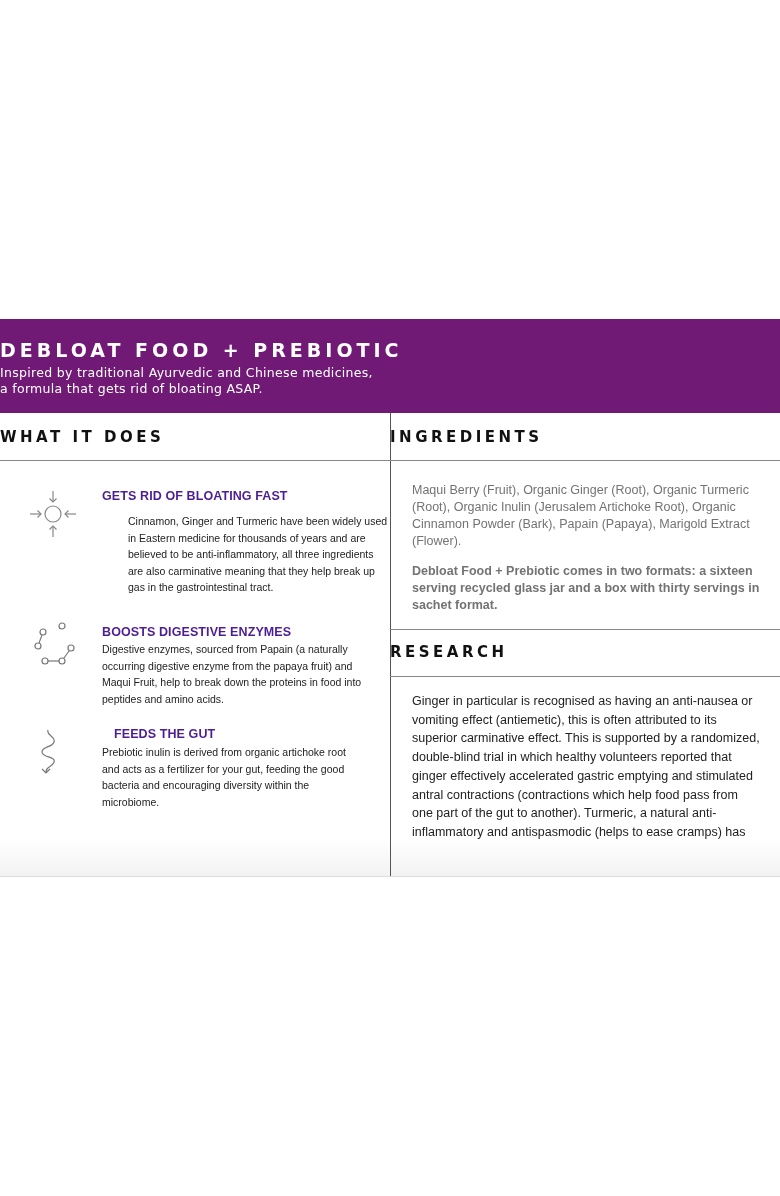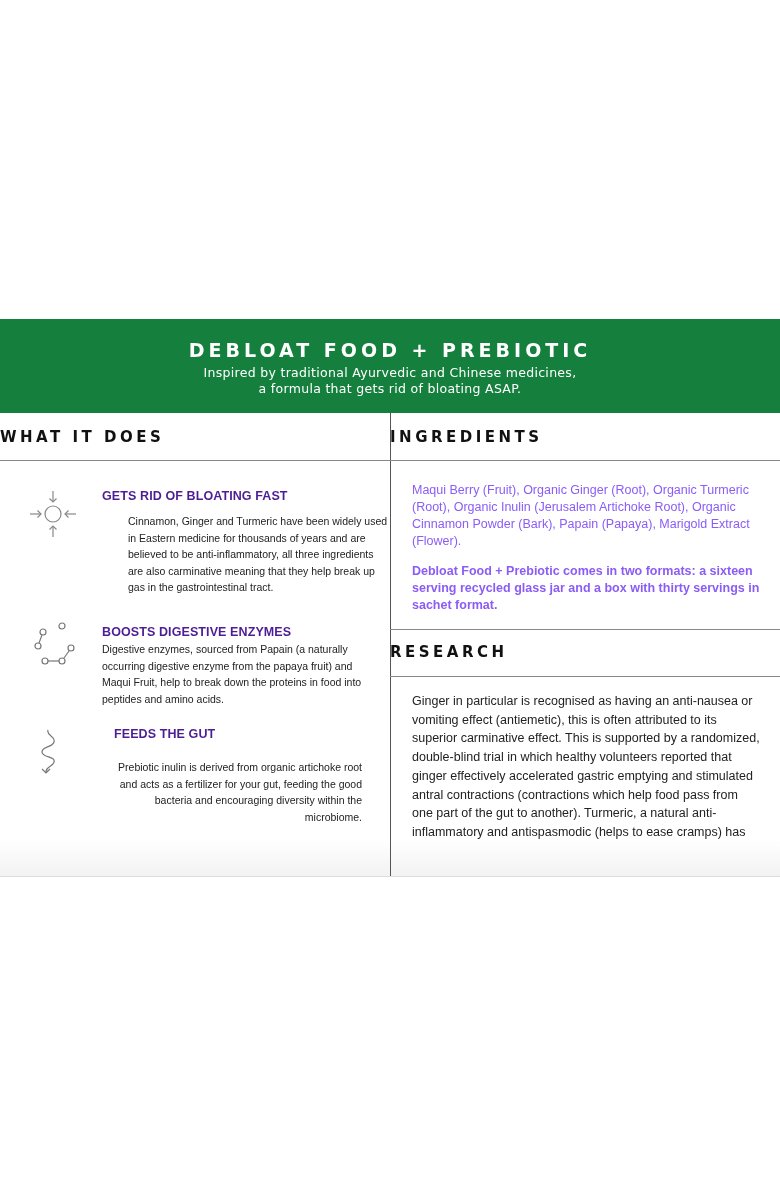--- a/index.html
+++ b/index.html
@@ -1,35 +1,35 @@
 <!DOCTYPE html>
 <html><head>
   <meta charset="utf-8">
   <style>
     * { box-sizing: border-box; margin: 0; padding: 0; }
     html, body { width: 780px; height: 1196px; background: #ffffff; overflow: hidden; }
     body { font-family: "Liberation Sans", sans-serif; color: #1a1a1a; position: relative; }
 
     .panel { position: absolute; left: 0; top: 319px; width: 780px; height: 558px; background: #fff; }
 
-    .hero { position: absolute; left: 0; top: 0; width: 780px; height: 94px; background: #15803d; color: #fff; text-align: center; }
+    .hero { position: absolute; left: 0; top: 0; width: 780px; height: 94px; background: #701a75; color: #fff; text-align: left; }
     .hero-title { position: absolute; left: 0; right: 0; top: 20px; font-family: "DejaVu Sans", sans-serif; font-weight: bold; font-size: 19px; letter-spacing: 4px; }
     .hero-sub { position: absolute; left: 0; right: 0; top: 46px; font-family: "DejaVu Sans", sans-serif; font-size: 12.5px; line-height: 16px; letter-spacing: 0.3px; }
 
     .vdivider { position: absolute; left: 390px; top: 94px; width: 1px; height: 464px; background: #555; }
     .hline { position: absolute; height: 1px; background: #888; }
 
     .col-head { position: absolute; font-family: "DejaVu Sans", sans-serif; font-weight: bold; font-size: 15px; letter-spacing: 3.5px; color: #111; }
 
     .feature { position: absolute; left: 0; width: 390px; }
     .feat-icon { position: absolute; left: 28px; width: 50px; height: 50px; }
     .feat-title { position: absolute; left: 102px; font-weight: bold; font-size: 12.5px; color: #4c1d95; letter-spacing: 0.1px; }
     .feat-body { position: absolute; left: 102px; width: 260px; font-size: 10.5px; line-height: 16.5px; color: #222; }
 
-    .ing-text { position: absolute; left: 412px; width: 348px; font-size: 12.5px; line-height: 17px; color: #8b5cf6; }
+    .ing-text { position: absolute; left: 412px; width: 348px; font-size: 12.5px; line-height: 17px; color: #737373; }
     .ing-bold { font-weight: bold; }
 
     .research-text { position: absolute; left: 412px; width: 350px; font-size: 12.5px; line-height: 18.7px; color: #222; }
 
     .bottom-shade { position: absolute; left: 0; top: 520px; width: 780px; height: 38px; background: linear-gradient(#ffffff, #f2f2f2); }
     .bottom-line { position: absolute; left: 0; top: 557px; width: 780px; height: 1px; background: #ddd; }
   </style>
 </head>
 <body>
 
@@ -87,21 +87,21 @@
     <div class="feat-title" style="top:8px;">BOOSTS DIGESTIVE ENZYMES</div>
     <div class="feat-body" style="top:24px;">Digestive enzymes, sourced from Papain (a naturally occurring digestive enzyme from the papaya fruit) and Maqui Fruit, help to break down the proteins in food into peptides and amino acids.</div>
   </div>
 
   <div class="feature" style="top:408px;">
     <svg class="feat-icon" style="top:1px; left:26px;" viewBox="0 0 50 50">
       <path d="M22,2 C20,8 30,8 28,14 C26,20 16,18 16,24 C16,30 30,28 28,34 C26,40 20,38 20,44" fill="none" stroke="#777" stroke-width="1.2"></path>
       <polyline points="16,41 20,45 24,41" fill="none" stroke="#777" stroke-width="1.2"></polyline>
     </svg>
     <div class="feat-title" style="top:0px;margin-left:12px;">FEEDS THE GUT</div>
-    <div class="feat-body" style="top:32px;text-align:right;">Prebiotic inulin is derived from organic artichoke root and acts as a fertilizer for your gut, feeding the good bacteria and encouraging diversity within the microbiome.</div>
+    <div class="feat-body" style="top:17px;">Prebiotic inulin is derived from organic artichoke root and acts as a fertilizer for your gut, feeding the good bacteria and encouraging diversity within the microbiome.</div>
   </div>
 
   <div class="ing-text" style="top:163px;">Maqui Berry (Fruit), Organic Ginger (Root), Organic Turmeric (Root), Organic Inulin (Jerusalem Artichoke Root), Organic Cinnamon Powder (Bark), Papain (Papaya), Marigold Extract (Flower).</div>
   <div class="ing-text ing-bold" style="top:244px;">Debloat Food + Prebiotic comes in two formats: a sixteen serving recycled glass jar and a box with thirty servings in sachet format.</div>
 
   <div class="research-text" style="top:373px;">Ginger in particular is recognised as having an anti-nausea or vomiting effect (antiemetic), this is often attributed to its superior carminative effect. This is supported by a randomized, double-blind trial in which healthy volunteers reported that ginger effectively accelerated gastric emptying and stimulated antral contractions (contractions which help food pass from one part of the gut to another). Turmeric, a natural anti-inflammatory and antispasmodic (helps to ease cramps) has been shown to relieve bloating and abdominal pain.</div>
 
   <div class="bottom-shade"></div>
   <div class="vdivider" style="top:520px; height:38px;"></div>
   <div class="bottom-line"></div>

